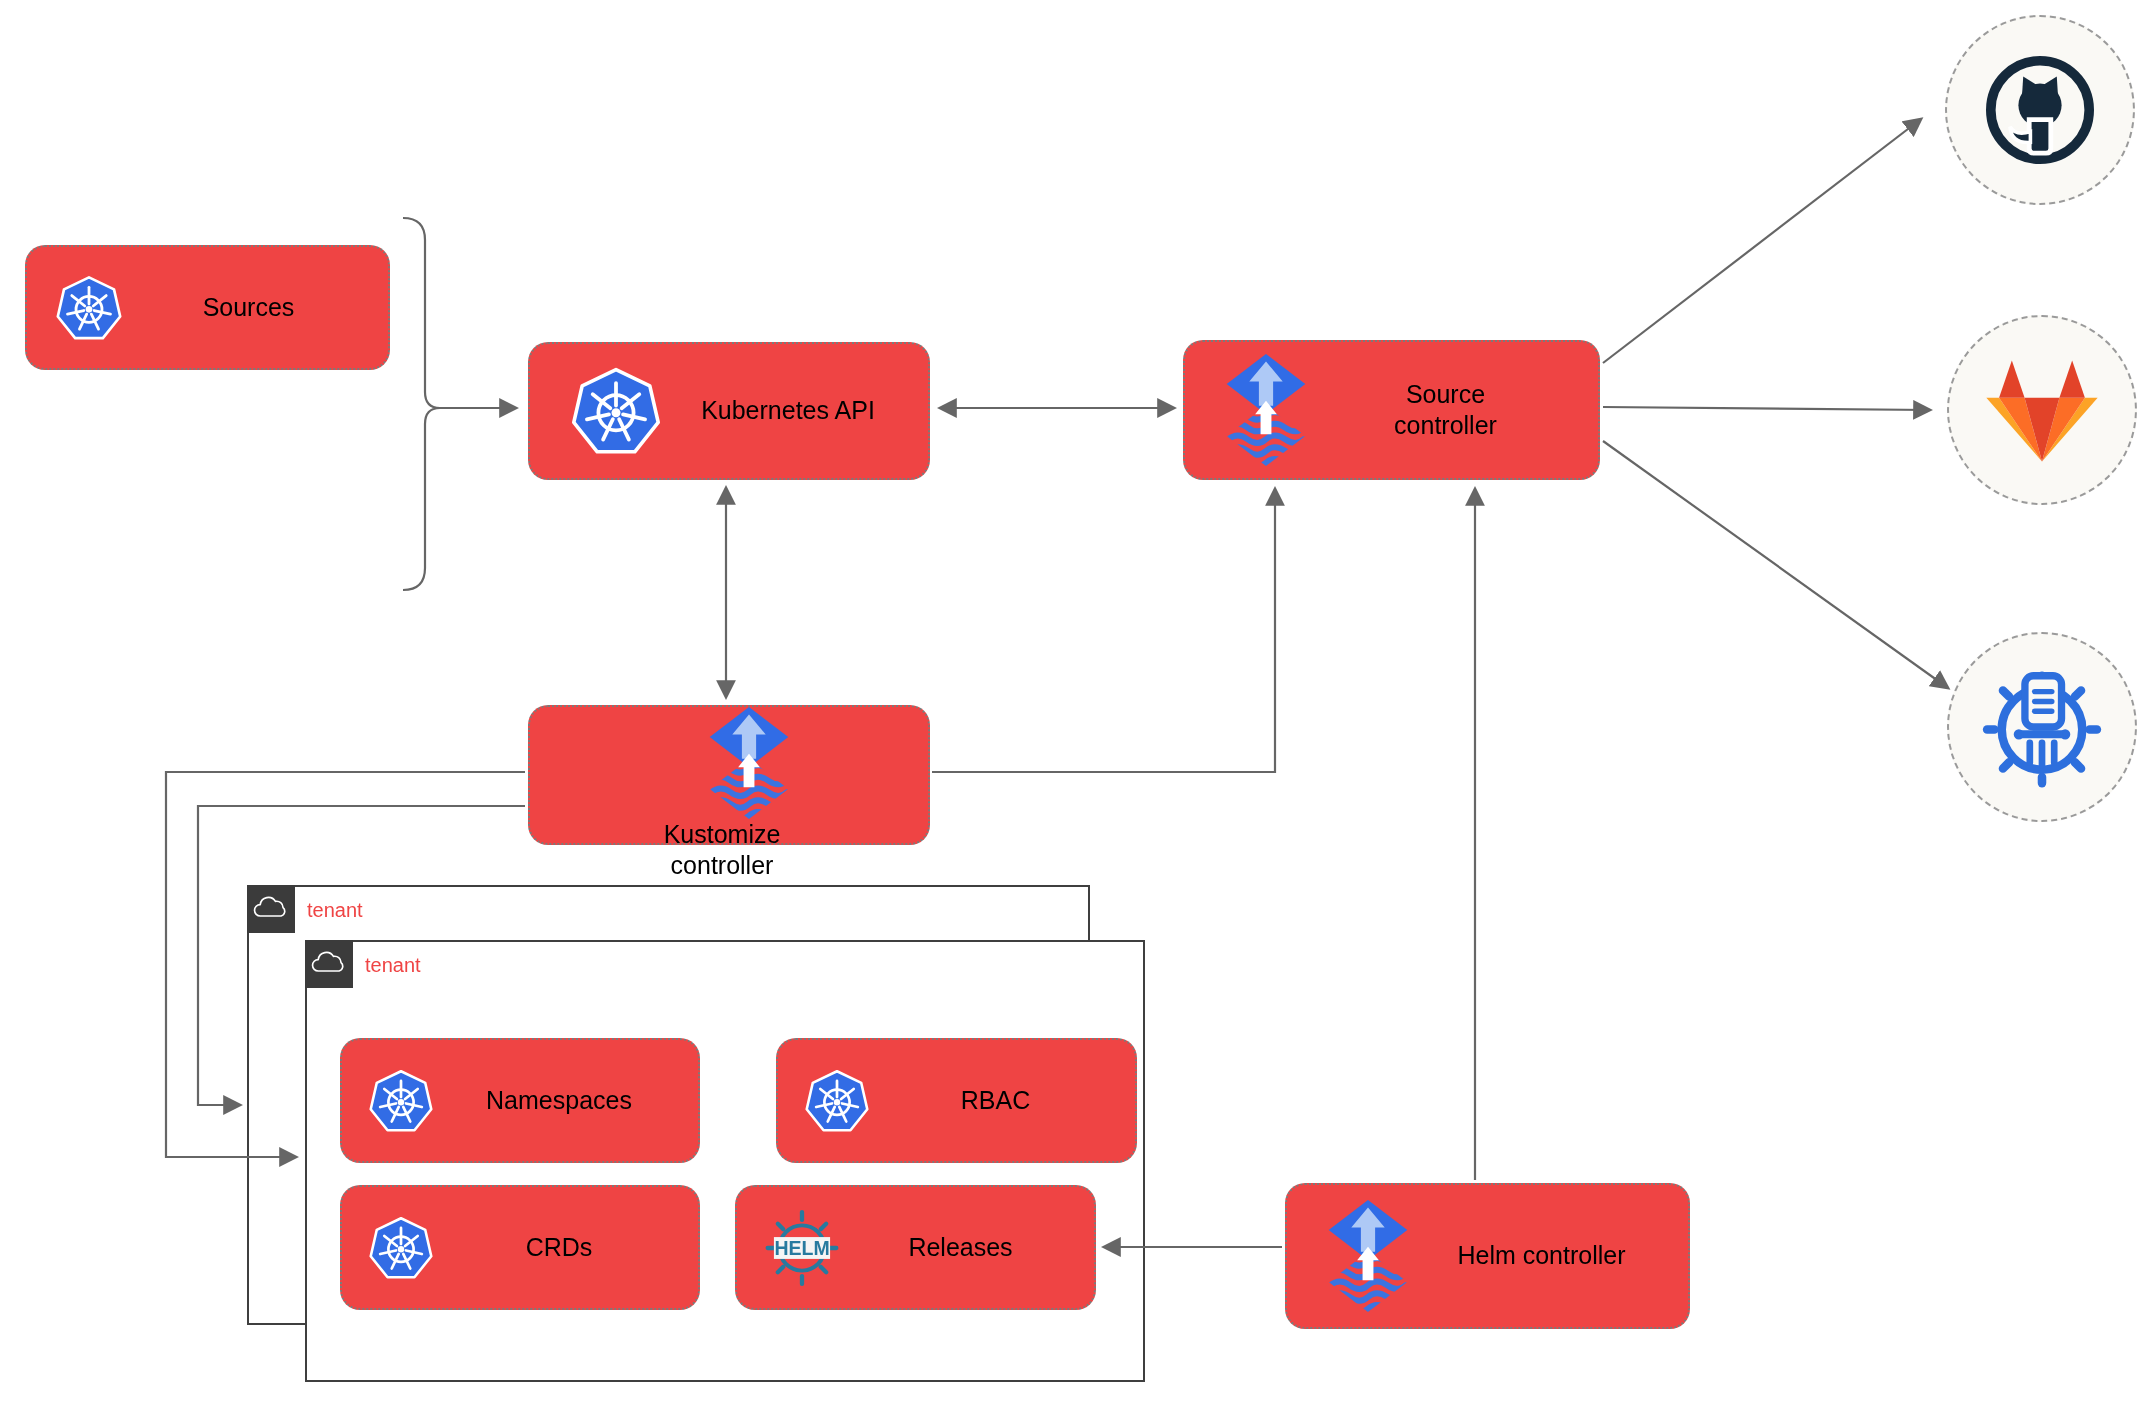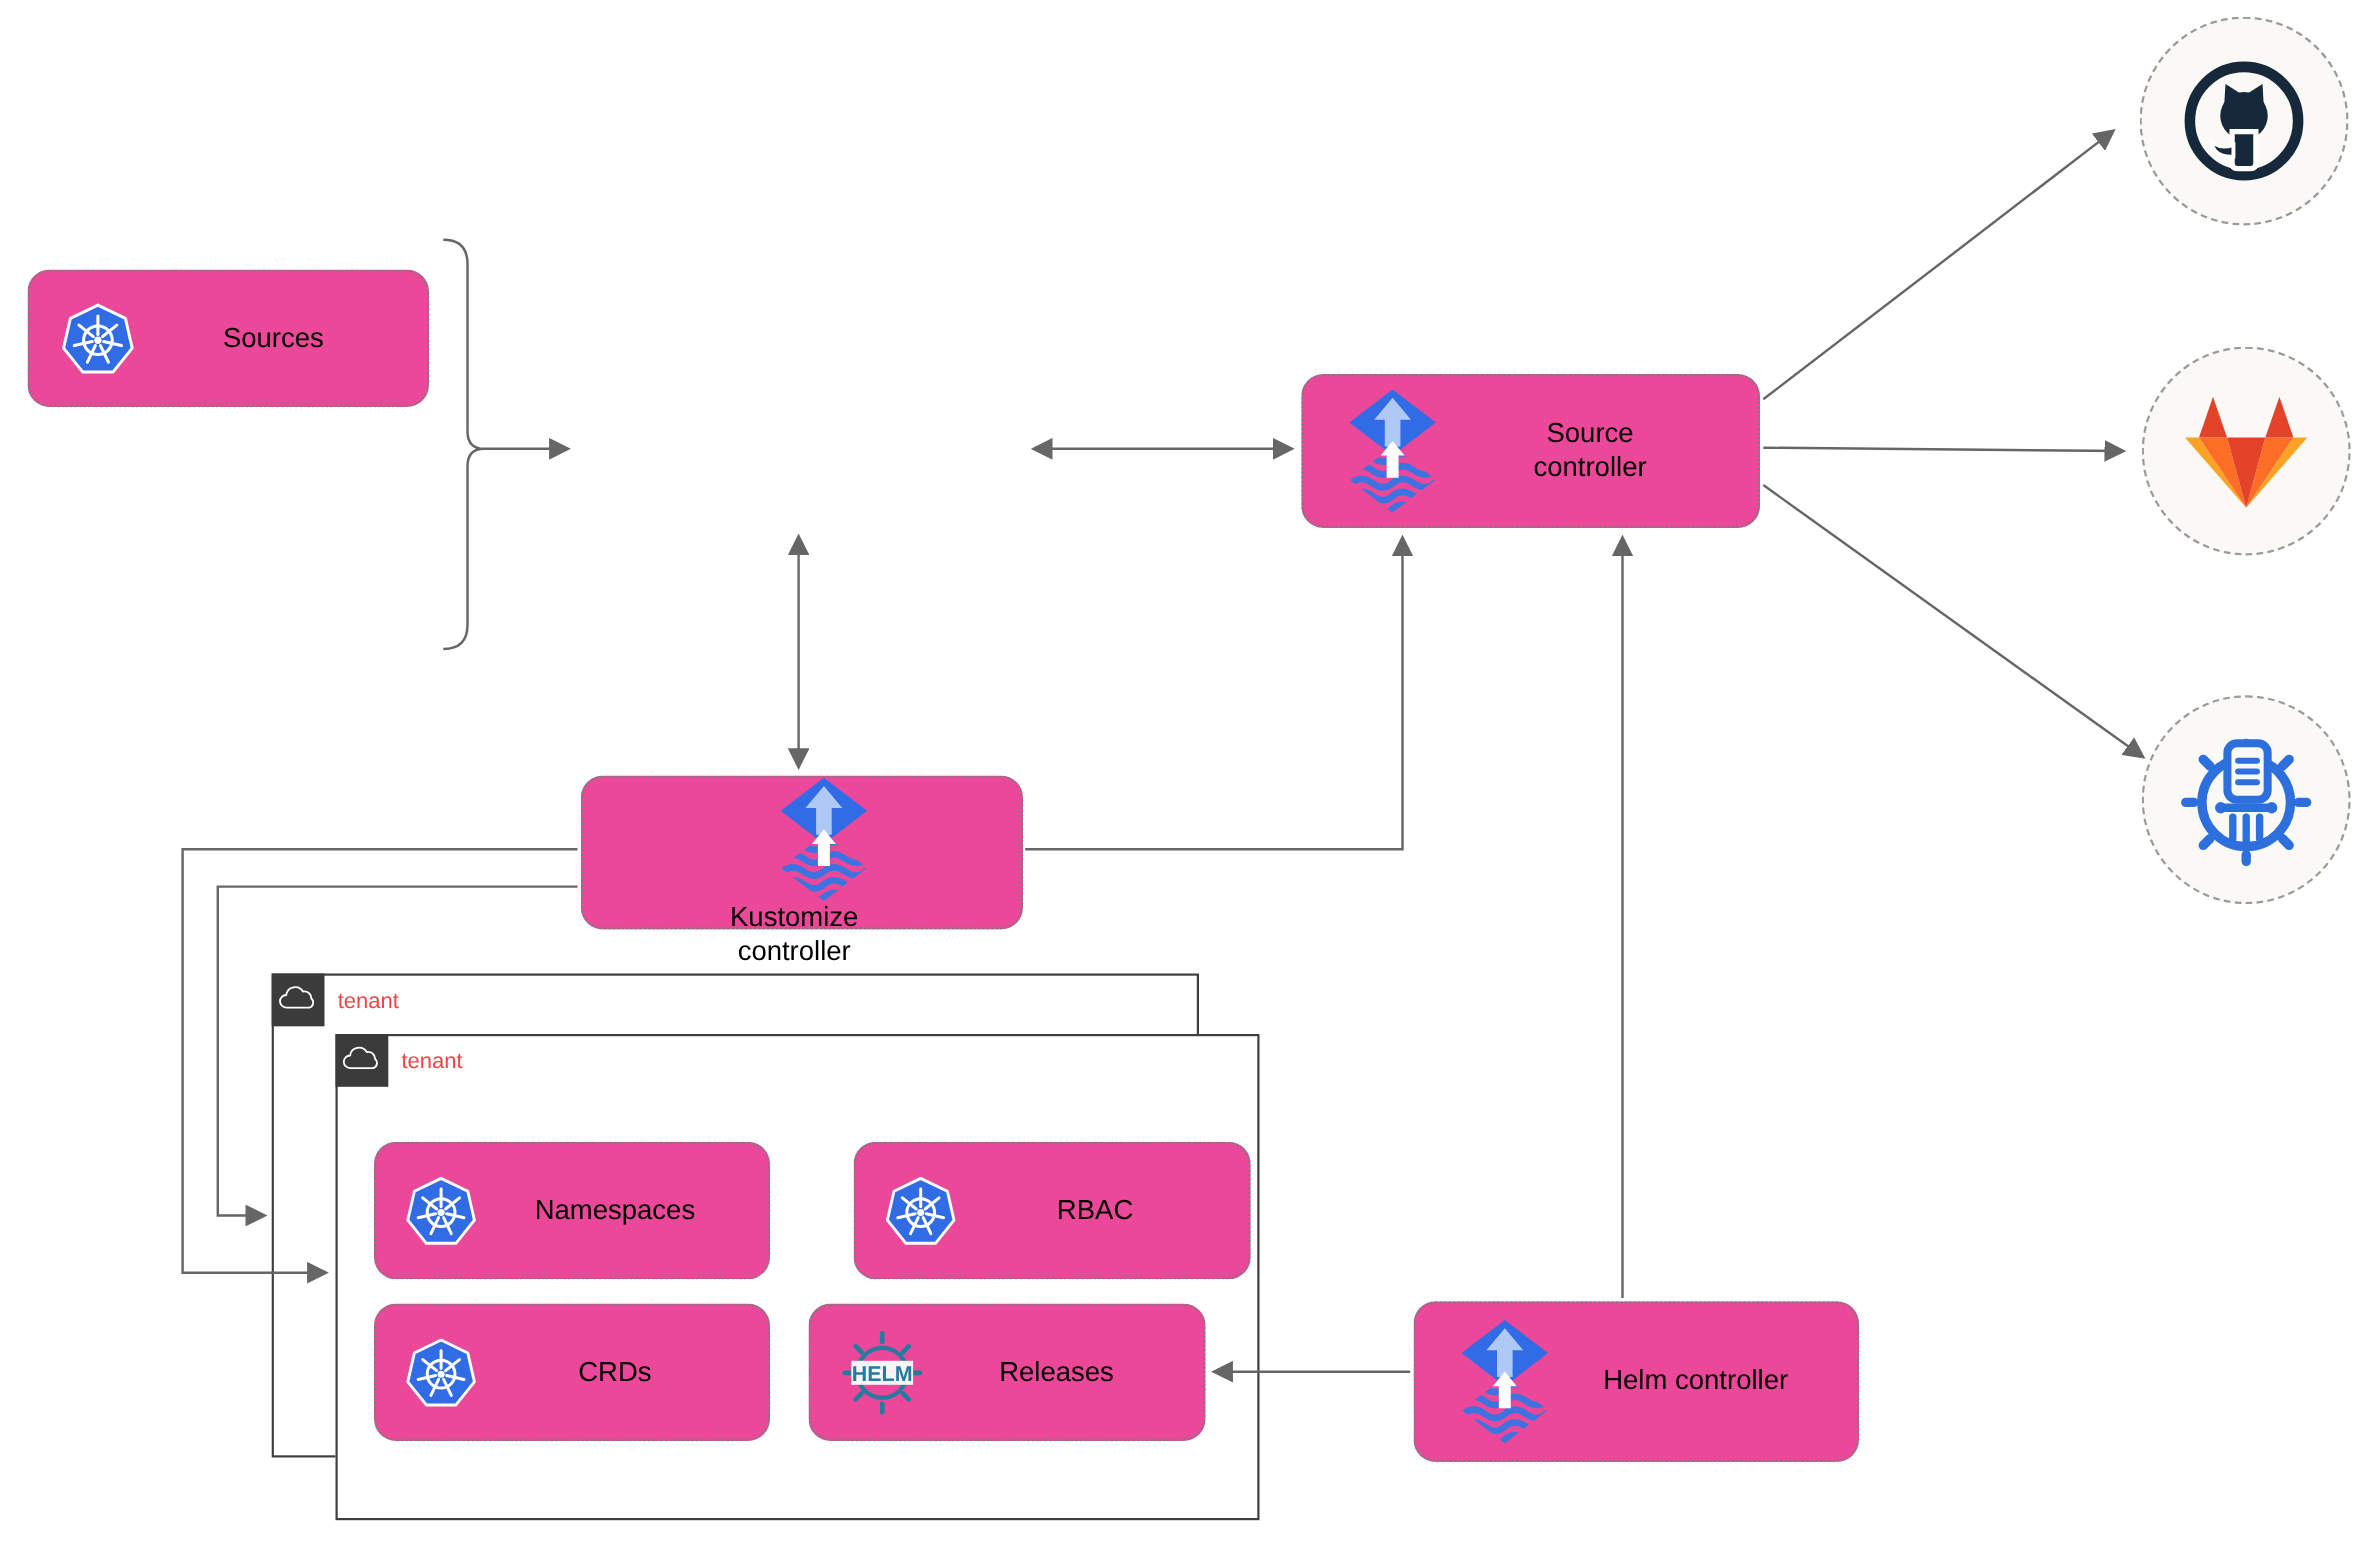--- a/index.html
+++ b/index.html
@@ -2,21 +2,21 @@
 <html><head>
 <meta charset="utf-8">
 <style>
   html,body{margin:0;padding:0;background:#ffffff;}
   #canvas{
     position:relative;width:2144px;height:1407px;background:#ffffff;overflow:hidden;
     font-family:"Liberation Sans","DejaVu Sans",sans-serif;color:#0b0b0b;
   }
   .node{
     position:absolute;display:flex;align-items:center;
-    background:#ec4899;border:2px dotted #7b7b7b;border-radius:20px;
+    background:#ef4444;border:2px dotted #7b7b7b;border-radius:20px;
     box-sizing:border-box;
   }
   .node .icon-wrap{flex:0 0 auto;display:flex;align-items:center;justify-content:center;}
   .node .box-label{
     flex:1 1 auto;text-align:center;font-size:25px;line-height:1.25;color:#000;
     padding-right:14px;
   }
   .two-line .box-label{max-width:200px;margin:0 auto;}
   .tenant{
     position:absolute;background:#ffffff;border:2px solid #3f3f3f;box-sizing:border-box;
@@ -115,20 +115,28 @@
   <div class="node" style="left:25px;top:245px;width:365px;height:125px;">
     <span class="icon-wrap" style="margin-left:28px;">
       <svg width="68" height="68" viewBox="0 0 100 102">
           <use href="#k8s-logo"></use>
         </svg>
     </span>
     <span class="box-label">Sources</span>
   </div>
 
 
+  <div class="node" style="left:528px;top:342px;width:402px;height:138px;">
+    <span class="icon-wrap" style="margin-left:40px;">
+      <svg width="92" height="92" viewBox="0 0 100 102">
+          <use href="#k8s-logo"></use>
+        </svg>
+    </span>
+    <span class="box-label">Kubernetes API</span>
+  </div>
 
   <div class="node two-line" style="left:1183px;top:340px;width:417px;height:140px;">
     <span class="icon-wrap" style="margin-left:40px;">
       <svg width="82" height="112" viewBox="0 0 94 134">
           <use href="#flux-logo"></use>
         </svg>
     </span>
     <span class="box-label" style="max-width:170px;margin:0 auto;">Source controller</span>
   </div>
 

